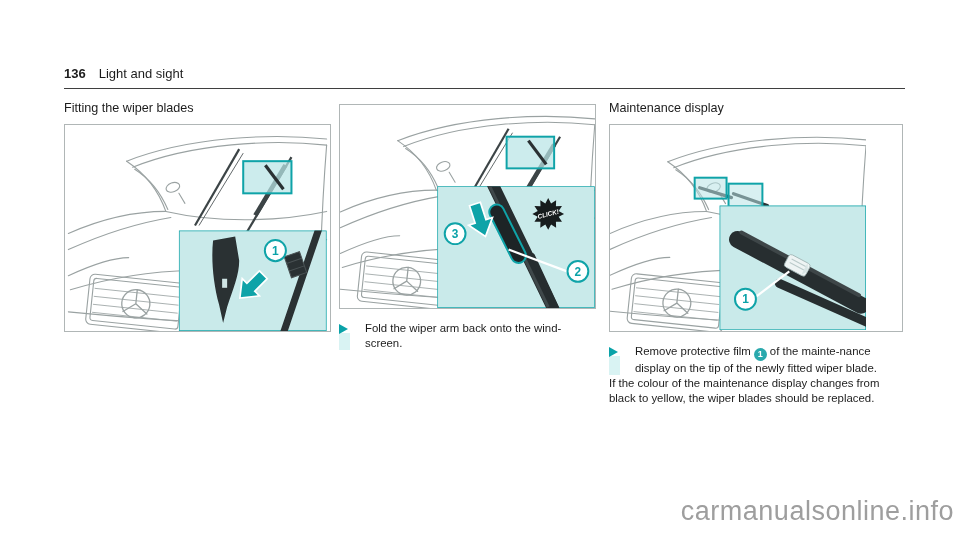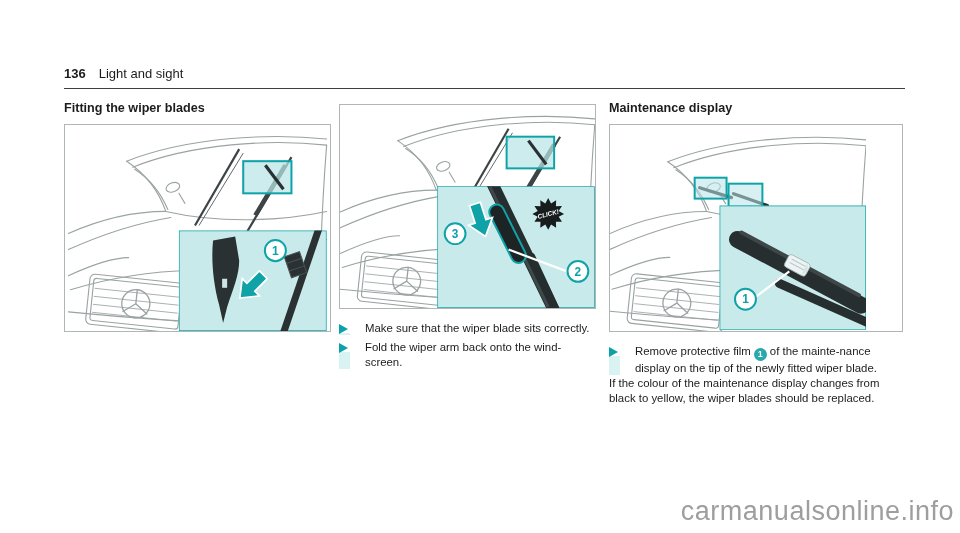--- a/index.html
+++ b/index.html
@@ -9,21 +9,21 @@
   }
   .page{position:absolute;left:64px;top:66px;width:841px;}
   .pagehead{display:flex;align-items:flex-end;gap:13px;font-size:13px;
     padding-bottom:7px;border-bottom:1.4px solid #3f3f3f;}
   .pagehead .num{font-weight:bold;}
   .cols{position:relative;}
   .col{position:absolute;top:12px;}
   .col1{left:0;width:267px;}
   .col2{left:275px;width:257px;}
   .col3{left:545px;width:294px;}
-  h3{font-size:12.6px;font-weight:bold;margin:0 0 9px 0;line-height:14px;}
+  h3{font-size:12.6px;font-weight:normal;margin:0 0 9px 0;line-height:14px;}
   figure{margin:0;border:1px solid #b0b6b6;background:#fff;line-height:0;}
   .fig2{margin-top:3px;}
   .col3 figure{margin-top:0;}
   svg{display:block;}
   .steps{margin:0;padding:0;}
   .step{position:relative;padding-left:26px;font-size:11.4px;line-height:15px;margin:12px 0 0 0;}
   .step + .step{margin-top:4px;}
   .step .bar{position:absolute;left:0;top:12px;bottom:1px;width:11px;background:#d9f3f3;}
   .step .tri{position:absolute;left:0;top:3px;width:0;height:0;
     border-left:9px solid #0aa2a8;border-top:5.5px solid transparent;border-bottom:5.5px solid transparent;}
@@ -155,25 +155,20 @@
                 <text class="co-num" x="142" y="90.2" text-anchor="middle">2</text>
               </g>
             </g>
           </g>
         </svg>
       </figure>
       <div class="steps">
         <p class="step">
           <span class="bar"></span>
           <span class="tri"></span>
-          <span>Make sure that the wiper blade sits correctly.</span>
-        </p>
-        <p class="step">
-          <span class="bar"></span>
-          <span class="tri"></span>
           <span>Fold the wiper arm back onto the wind-screen.</span>
         </p>
       </div>
     </div>
 
     <div class="col col3">
       <h3>Maintenance display</h3>
       <figure>
         <svg width="256" height="206" viewBox="0 0 257 205">
           <use href="#car-art"></use>

